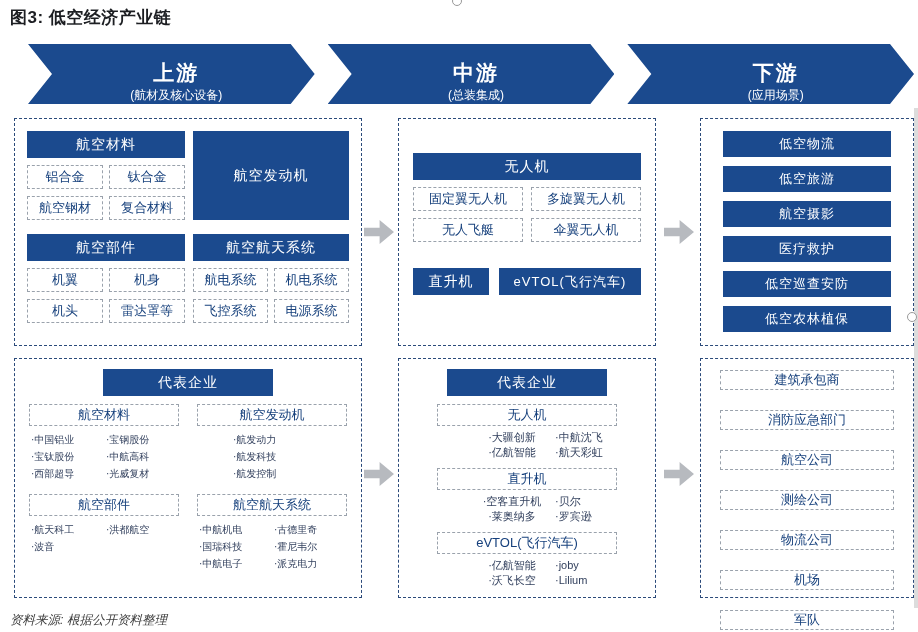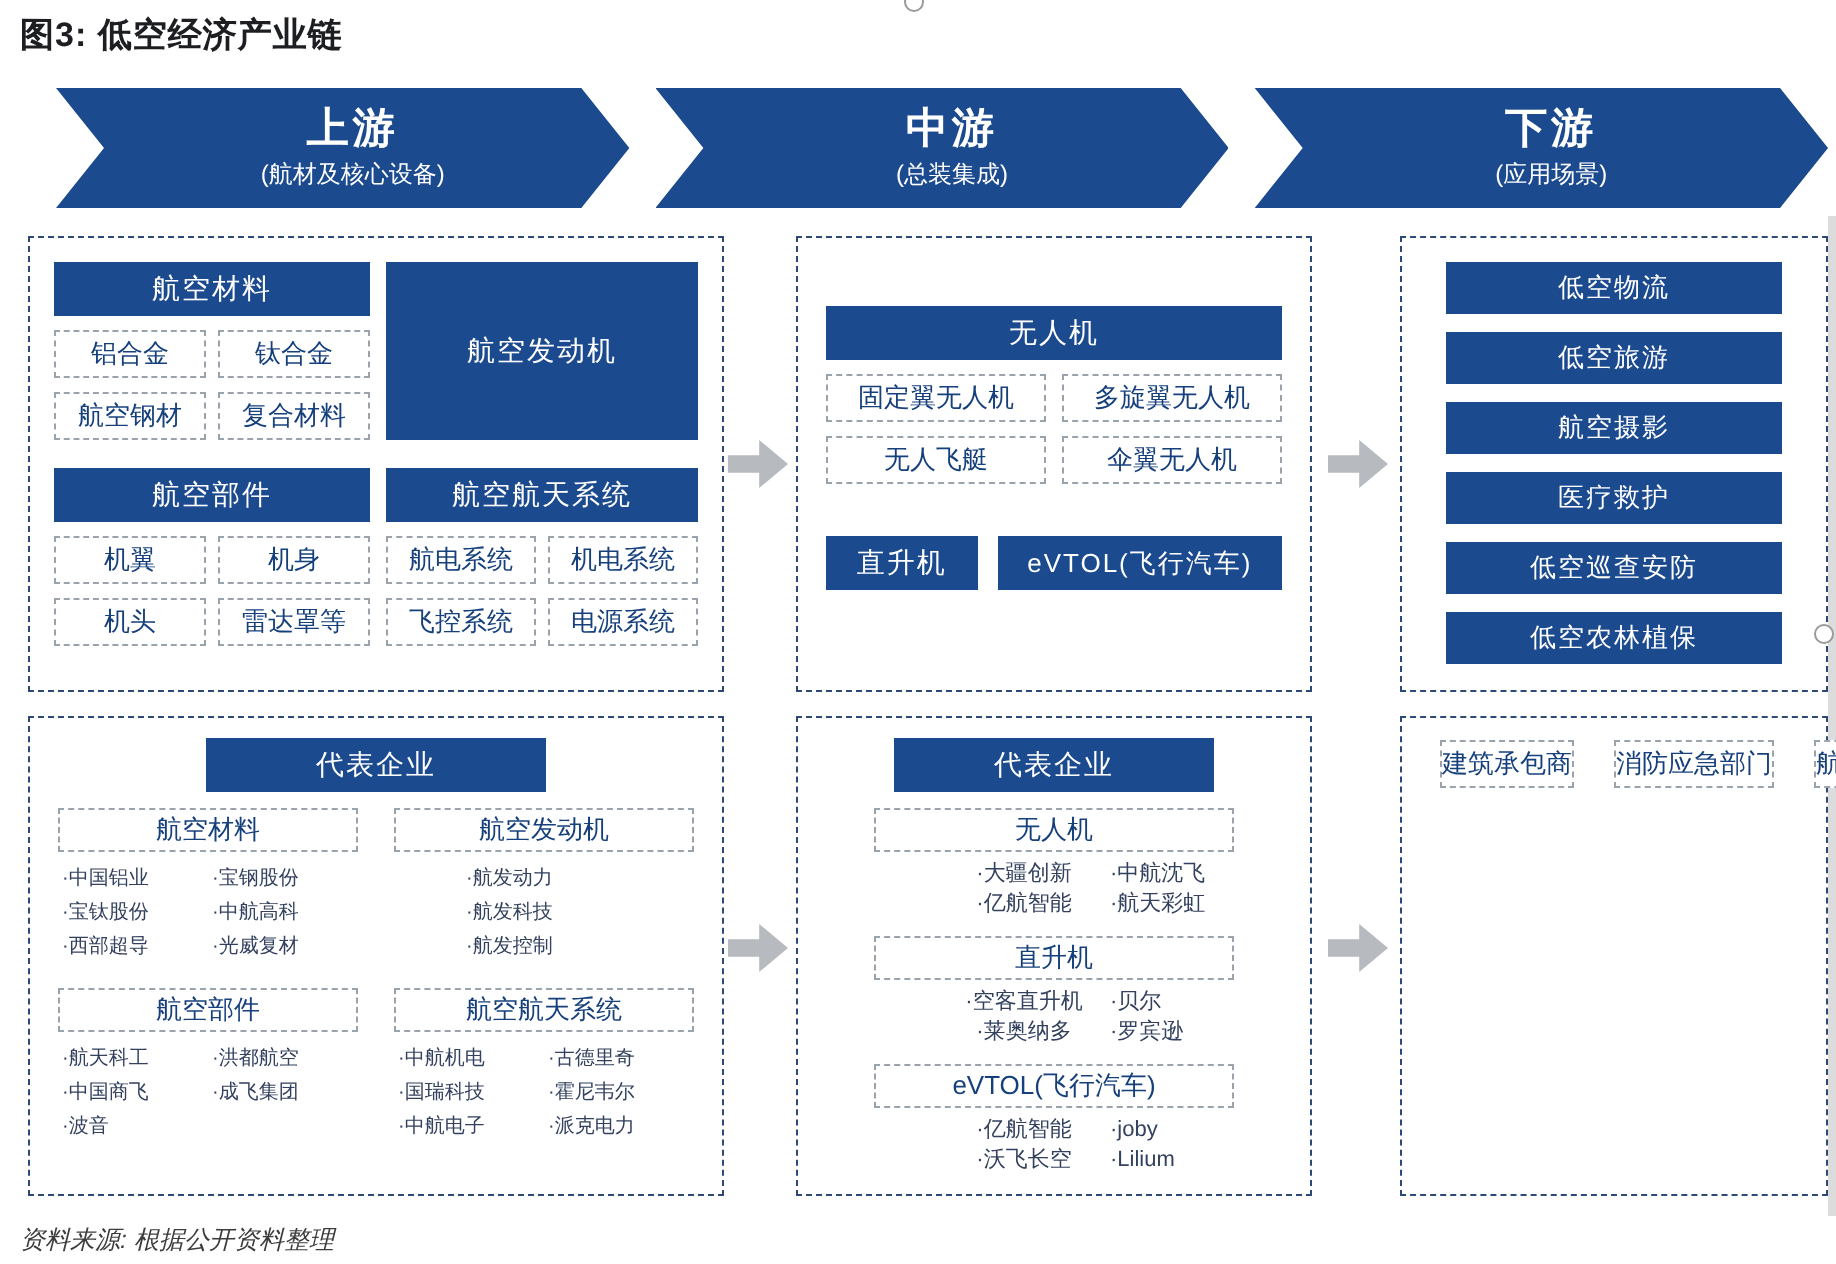--- a/index.html
+++ b/index.html
@@ -18,40 +18,40 @@
     font-size: 17px; font-weight: 700; color: #1c1e22; letter-spacing: 0.5px;
   }
 
   
   .stage-row {
     position: absolute; left: 28px; top: 44px; width: 886px; height: 60px;
     display: flex; gap: 13px;
   }
   .stage {
     flex: 1; background: #1b4a8e; color: #fff;
-    display: flex; flex-direction: column; align-items: center; justify-content: center;
+    display: flex; flex-direction: column; align-items: center; justify-content: flex-end;
     clip-path: polygon(0 0, calc(100% - 24px) 0, 100% 50%, calc(100% - 24px) 100%, 0 100%, 24px 50%);
     padding-left: 10px;
   }
   .stage-label { font-size: 21px; font-weight: 700; letter-spacing: 2px; line-height: 24px; }
   .stage-sub { font-size: 12px; margin-top: 2px; }
 
   
   .box {
     position: absolute; background: #fff;
     border: 1px dashed #2b4a7a;
   }
   #up-top     { left: 14px;  top: 118px; width: 348px; height: 228px; padding: 12px; }
   #up-bottom  { left: 14px;  top: 358px; width: 348px; height: 240px; padding: 10px 12px; }
   #mid-top    { left: 398px; top: 118px; width: 258px; height: 228px; padding: 34px 14px 12px; }
   #mid-bottom { left: 398px; top: 358px; width: 258px; height: 240px; padding: 10px 14px; }
   #down-top   { left: 700px; top: 118px; width: 214px; height: 228px; padding: 12px 22px;
                 display: flex; flex-direction: column; gap: 9px; }
   #down-bottom{ left: 700px; top: 358px; width: 214px; height: 240px; padding: 11px 19px;
-                display: flex; flex-direction: row; gap: 20px; }
+                display: flex; flex-direction: column; gap: 20px; }
 
   .hdr {
     background: #1b4a8e; color: #fff; font-size: 14px; letter-spacing: 1px;
     height: 27px; display: flex; align-items: center; justify-content: center;
     white-space: nowrap;
   }
   .item {
     border: 1px dashed #9aa2ac; color: #16407c; font-size: 13px;
     height: 24px; display: flex; align-items: center; justify-content: center;
     background: #fff; white-space: nowrap;
@@ -220,24 +220,20 @@
       </div>
 
       <div>
         <div class="g-title">航空部件</div>
         <div class="g-lines">
           <div class="g-line">
             <span>·航天科工</span>
             <span>·洪都航空</span>
           </div>
           <div class="g-line">
-            <span>·中国商飞</span>
-            <span>·成飞集团</span>
-          </div>
-          <div class="g-line">
             <span>·波音</span>
           </div>
         </div>
       </div>
 
       <div>
         <div class="g-title">航空航天系统</div>
         <div class="g-lines">
           <div class="g-line">
             <span>·中航机电</span>

